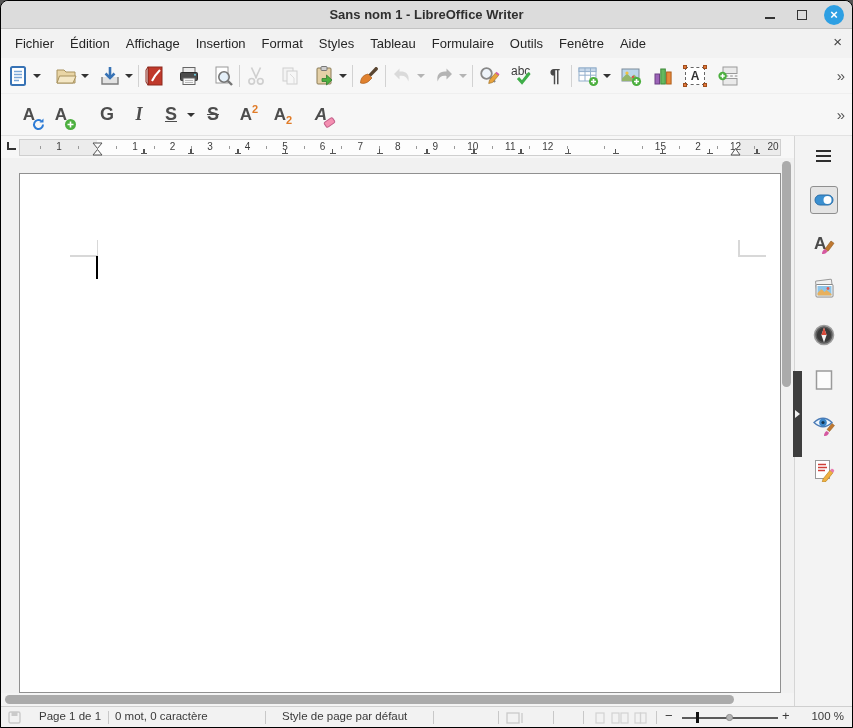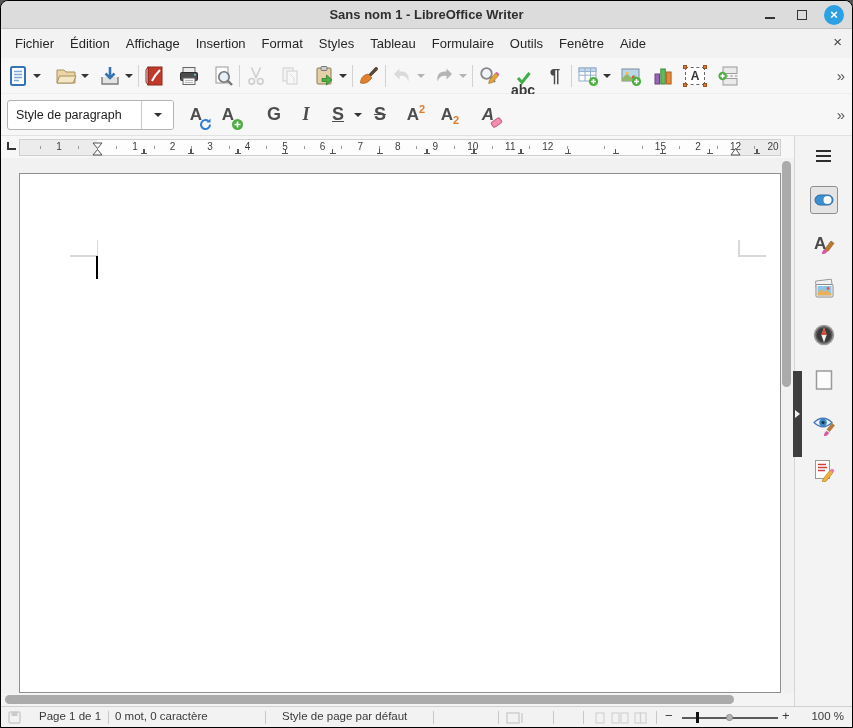--- a/index.html
+++ b/index.html
@@ -30,21 +30,21 @@
   .tb2{top:93px;height:42px;border-bottom:1px solid #e2e2e2;padding-left:6px;}
   .tbtn{width:26px;height:26px;border-radius:3px;display:flex;align-items:center;
     justify-content:center;flex:none;position:relative;}
   .tbtn.disabled{opacity:.42;filter:grayscale(.6);}
   .dd{width:12px;height:26px;display:flex;align-items:center;justify-content:center;flex:none;}
   .arr{width:0;height:0;border-left:4px solid transparent;border-right:4px solid transparent;
     border-top:4.5px solid #333;display:block;}
   .tsep{width:1px;height:22px;background:#d2d2d2;margin:0 3px;flex:none;}
   .spacer{flex:1;}
   .overflow{font-size:15px;color:#555;padding:0 8px;flex:none;letter-spacing:-1px;}
-  .abc{font-size:14px;font-weight:bold;color:#3a3a3a;position:absolute;top:1px;left:2px;margin-top:18px;}
+  .abc{font-size:12px;font-weight:normal;color:#3a3a3a;position:absolute;top:1px;left:2px;}
   .pilcrow{font-size:19px;font-weight:bold;color:#4a4a4a;}
   .tbox{width:20px;height:18px;border:1.3px dashed #666;background:#fff;position:relative;
     display:flex;align-items:center;justify-content:center;}
   .tbox .a{font-size:12px;font-weight:bold;color:#333;}
   .cdot{position:absolute;width:4px;height:4px;background:#e0763a;border:1px solid #a04e1d;}
   .cdot.tl{top:-3px;left:-3px}.cdot.tr{top:-3px;right:-3px}.cdot.bl{bottom:-3px;left:-3px}.cdot.br{bottom:-3px;right:-3px}
   
   .combo{height:30px;background:#fff;border:1px solid #b3b3b3;border-radius:3px;
     display:flex;align-items:center;flex:none;overflow:hidden;}
   .combo-text{flex:1;font-size:12.5px;padding-left:8px;white-space:nowrap;overflow:hidden;color:#1d1d1d;}
@@ -311,26 +311,20 @@
           <path d="M3 11h18" stroke="#8a8a8a" stroke-dasharray="2.6 2"></path>
           <circle cx="4.6" cy="11" r="4.2" fill="#4caf3f"></circle>
           <path d="M4.6 8.8v4.4M2.4 11h4.4" stroke="#fff" stroke-width="1.5"></path>
         </svg>
     </div>
     <div class="spacer"></div>
     <span class="overflow">»</span>
   </div>
 
   <div class="toolbar tb2">
-    <div class="combo" style="width:167px">
-      <span class="combo-text">Style de paragraph</span>
-      <span class="combo-arrow">
-          <i class="arr"></i>
-        </span>
-    </div>
     <div class="fbtn" style="margin-left:8px">
       <span class="g-a">A</span>
       <svg class="mini-badge" width="13" height="13" viewBox="0 0 13 13">
           <path d="M11 6.5a4.5 4.5 0 1 1-1.7-3.5" fill="none" stroke="#2e7cd6" stroke-width="2"></path>
           <path d="M11.5 0.5v4h-4z" fill="#2e7cd6"></path>
         </svg>
     </div>
     <div class="fbtn" style="margin-left:4px">
       <span class="g-a">A</span>
       <svg class="mini-badge" width="13" height="13" viewBox="0 0 13 13">

